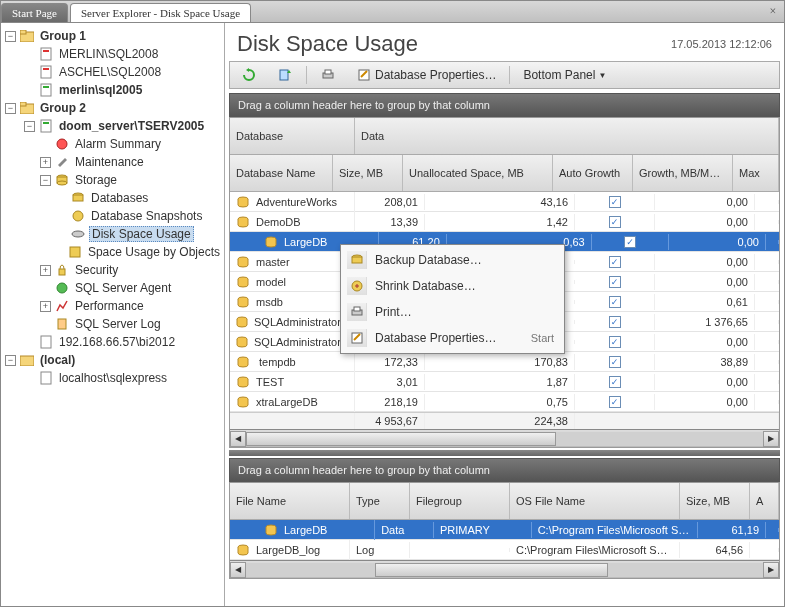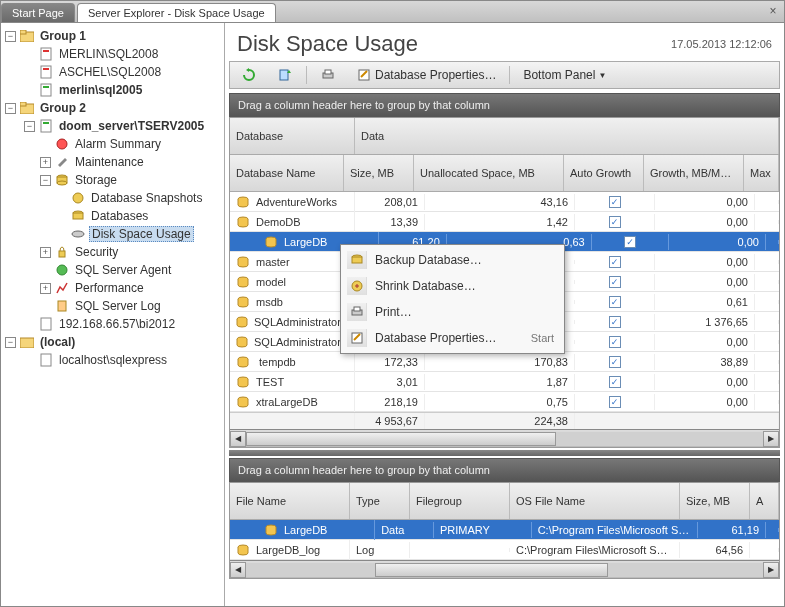--- a/index.html
+++ b/index.html
@@ -1,17 +1,17 @@
 <!DOCTYPE html>
 <html><head>
 <meta charset="utf-8">
 <style>
 * { box-sizing: border-box; margin: 0; padding: 0; }
 body { font-family: "Segoe UI", Tahoma, sans-serif; font-size: 12px; background: #fff; color: #333; overflow: hidden; width: 785px; height: 607px; border: 1px solid #888; }
-.tabbar { height: 22px; background: linear-gradient(#d8d8d8,#c0c0c0); display: flex; align-items: flex-end; border-bottom: 1px solid #888; position: relative; }
+.tabbar { height: 22px; background: linear-gradient(#d8d8d8,#c0c0c0); display: flex; align-items: flex-end; border-bottom: 1px solid #888; position: relative; font-family: Liberation Serif, serif; }
 .tab { padding: 3px 10px; border: 1px solid #888; border-bottom: none; background: linear-gradient(#f8f8f8,#e8e8e8); border-radius: 4px 4px 0 0; margin-right: 2px; font-size: 11px; cursor: pointer; }
 .tab.active { background: #fff; font-weight: normal; }
 .tab.inactive { background: linear-gradient(#868686,#6a6a6a); color: #fff; }
 .tabclose { position: absolute; right: 4px; top: 3px; width: 14px; height: 14px; font-size: 12px; text-align: center; cursor: pointer; color: #555; }
 .main { display: flex; height: calc(100% - 22px); }
 .tree { width: 224px; border-right: 1px solid #aaa; overflow: auto; padding: 4px 2px; background: #fff; }
 .tnode { white-space: nowrap; padding: 1px 0 1px 2px; display: flex; align-items: center; gap: 3px; cursor: pointer; }
 .tnode .tog { width: 11px; height: 11px; border: 1px solid #888; text-align: center; line-height: 9px; font-size: 9px; color: #555; background: #fff; }
 .tnode .tog.empty { border: none; }
 .tlabel { padding: 0 2px; }
@@ -155,45 +155,55 @@
             <ellipse cx="7" cy="10" rx="5" ry="2" fill="#ec5" stroke="#a82"></ellipse>
           </svg>
         </span>
         <span class="tlabel">Storage</span>
       </div>
     <div class="tnode">
         <span class="ind" style="width:48px"></span>
         <span class="tog empty"></span>
         <span class="ico">
           <svg width="14" height="14">
-            <ellipse cx="7" cy="7" rx="5" ry="5" fill="#ec5" stroke="#a82"></ellipse>
-          </svg>
-        </span>
-        <span class="tlabel">Database Snapshots</span>
-      </div>
-    <div class="tnode">
-        <span class="ind" style="width:48px"></span>
-        <span class="tog empty"></span>
-        <span class="ico">
-          <svg width="14" height="14">
             <ellipse cx="7" cy="4" rx="5" ry="2" fill="#ec5" stroke="#a82"></ellipse>
             <rect x="2" y="4" width="10" height="6" fill="#ec5" stroke="#a82"></rect>
           </svg>
         </span>
         <span class="tlabel">Databases</span>
       </div>
     <div class="tnode">
         <span class="ind" style="width:48px"></span>
         <span class="tog empty"></span>
         <span class="ico">
           <svg width="14" height="14">
+            <ellipse cx="7" cy="7" rx="5" ry="5" fill="#ec5" stroke="#a82"></ellipse>
+          </svg>
+        </span>
+        <span class="tlabel">Database Snapshots</span>
+      </div>
+    <div class="tnode">
+        <span class="ind" style="width:48px"></span>
+        <span class="tog empty"></span>
+        <span class="ico">
+          <svg width="14" height="14">
             <ellipse cx="7" cy="7" rx="6" ry="3" fill="#ccc" stroke="#666"></ellipse>
           </svg>
         </span>
         <span class="tlabel sel">Disk Space Usage</span>
+      </div>
+    <div class="tnode">
+        <span class="ind" style="width:48px"></span>
+        <span class="tog empty"></span>
+        <span class="ico">
+          <svg width="14" height="14">
+            <rect x="2" y="2" width="10" height="10" fill="#ec5" stroke="#a82"></rect>
+          </svg>
+        </span>
+        <span class="tlabel">Space Usage by Objects</span>
       </div>
     <div class="tnode">
         <span class="ind" style="width:32px"></span>
         <span class="tog">+</span>
         <span class="ico">
           <svg width="14" height="14">
             <rect x="4" y="6" width="6" height="6" fill="#ec5" stroke="#a82"></rect>
             <path d="M5 6 Q5 2 7 2 Q9 2 9 6" fill="none" stroke="#a82"></path>
           </svg>
         </span>
@@ -307,21 +317,21 @@
         </div>
     </div>
 
     <div class="groupbar">Drag a column header here to group by that column</div>
     <div class="gridwrap">
       <div class="gridhead">
         <div class="gh" style="width:125px">Database</div>
         <div class="gh" style="flex:1">Data</div>
       </div>
       <div class="gridhead2">
-        <div class="gh" style="width:114px">Database Name</div>
+        <div class="gh" style="width:103px">Database Name</div>
         <div class="gh" style="width:70px">Size, MB</div>
         <div class="gh" style="width:150px">Unallocated Space, MB</div>
         <div class="gh" style="width:80px">Auto Growth</div>
         <div class="gh" style="width:100px">Growth, MB/Mo…</div>
         <div class="gh" style="flex:1">Max</div>
       </div>
       <div class="gridbody" id="gridbody1">
           <div class="grow">
             <div class="gc" style="width:125px">
               <span class="ico">

